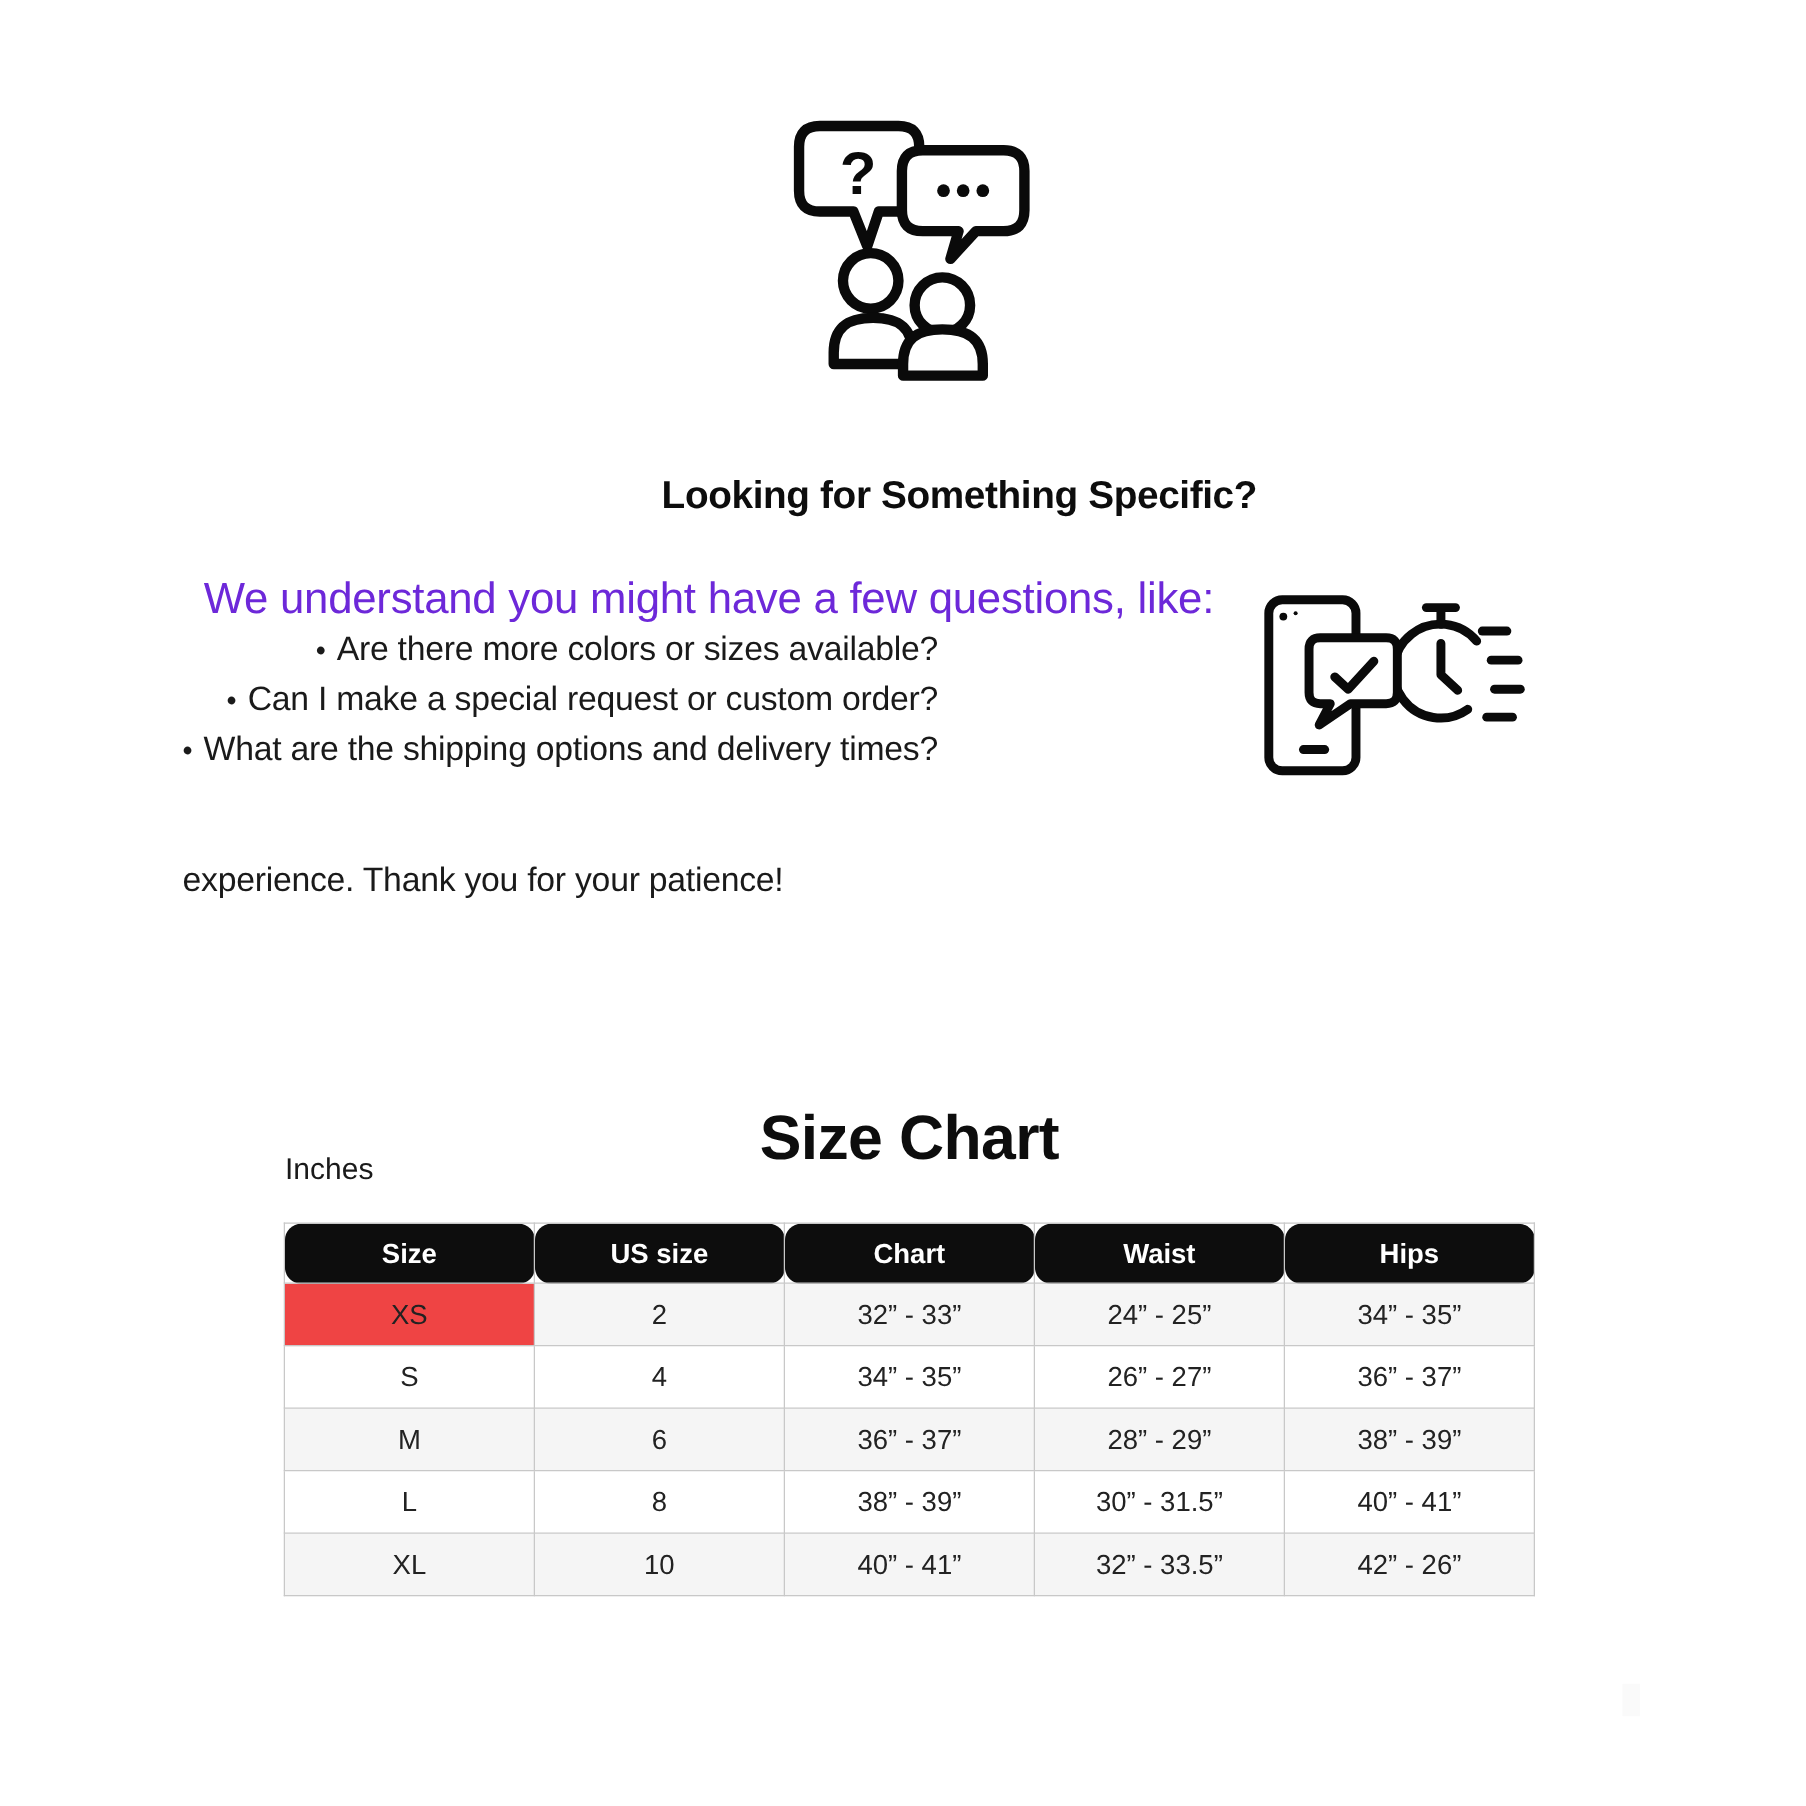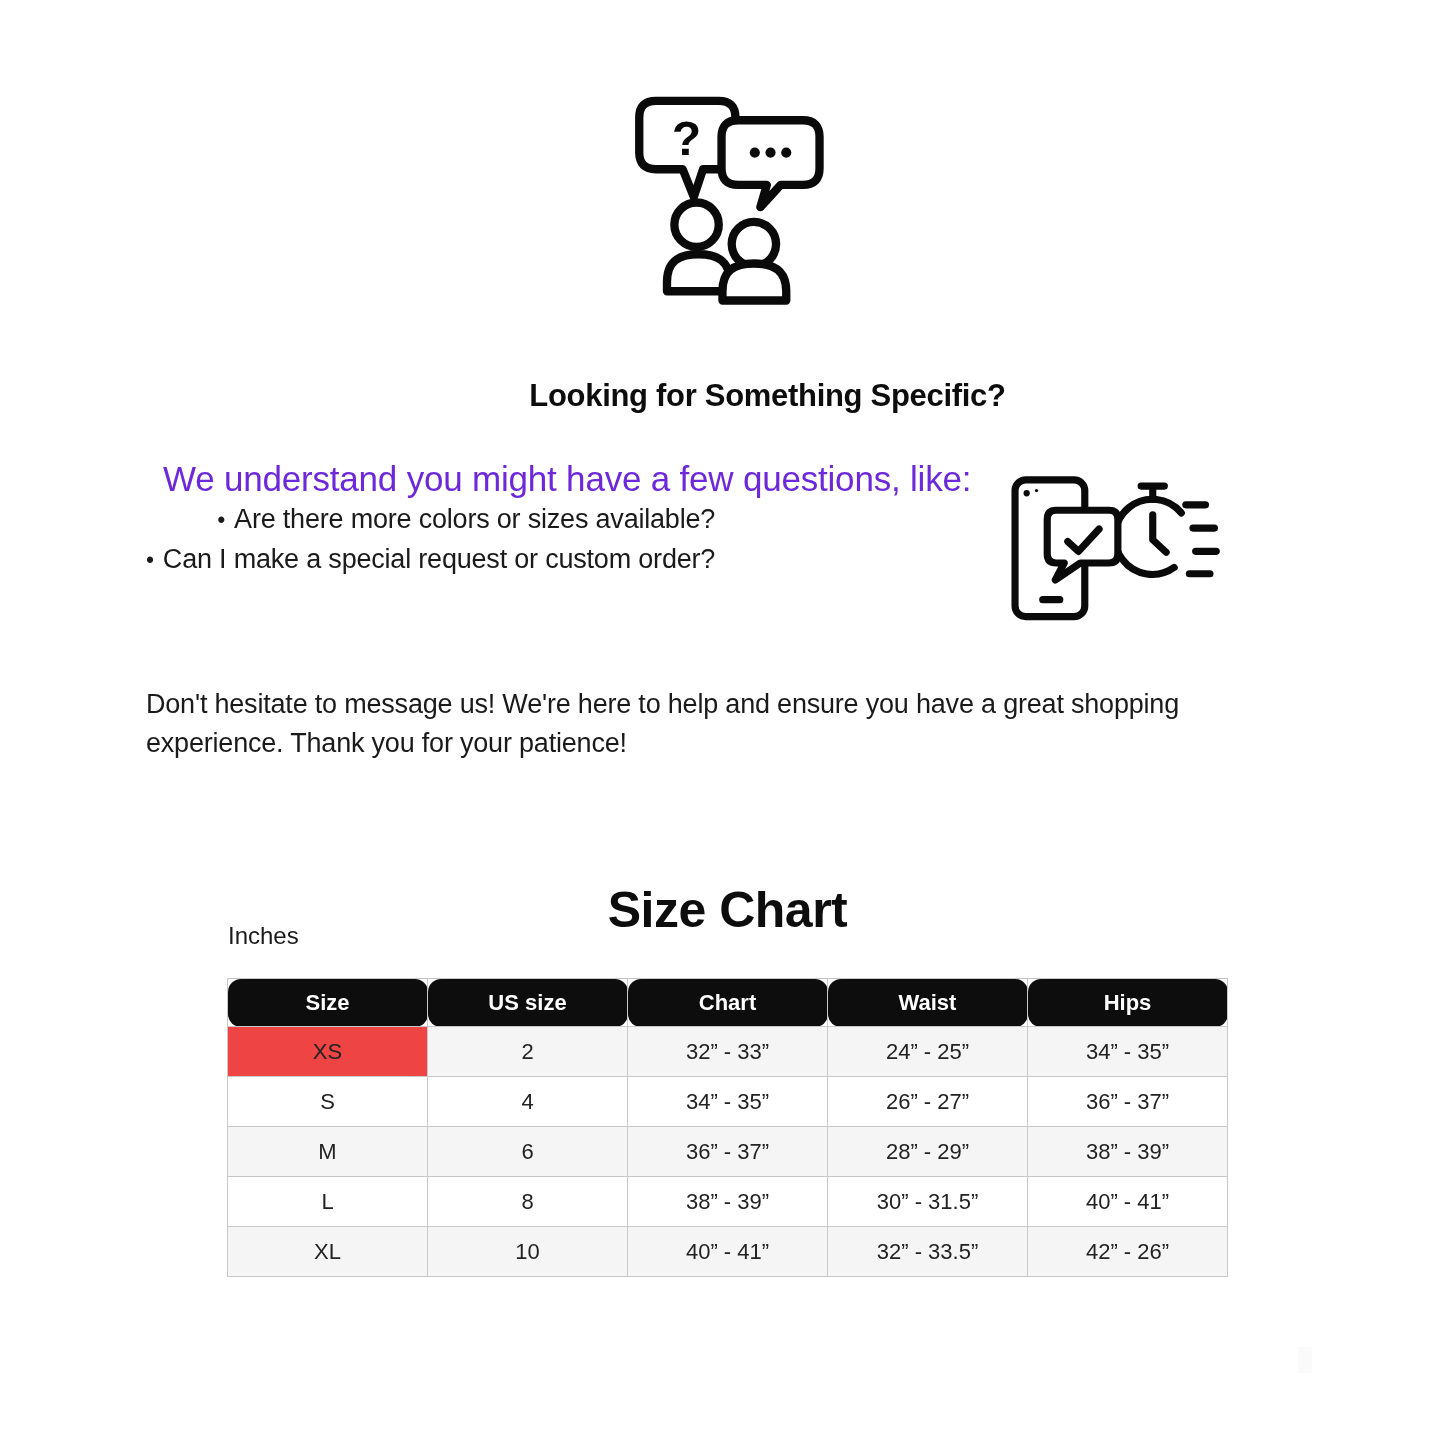--- a/index.html
+++ b/index.html
@@ -79,20 +79,23 @@
 
   <p class="lead">We understand you might have a few questions, like:</p>
 
   <div class="bullets">
     <div class="bullet-row">
       <span class="bullet-marker">•</span><span>Are there more colors or sizes available?</span>
     </div>
     <div class="bullet-row">
       <span class="bullet-marker">•</span><span>Can I make a special request or custom order?</span>
     </div>
+    <div class="bullet-row">
+      <span class="bullet-marker">•</span><span>What are the shipping options and delivery times?</span>
+    </div>
   </div>
 
   <svg class="phone-icon" width="215" height="152" viewBox="0 0 240 170" aria-hidden="true">
     <g stroke="#0a0a0a" stroke-width="8" fill="none" stroke-linecap="round" stroke-linejoin="round">
       <rect x="11" y="11" width="78" height="153" rx="12"></rect>
       <path d="M 197 48 A 42 42 0 1 0 189 109"></path>
       <line x1="165" y1="22" x2="165" y2="33"></line>
       <line x1="152" y1="18" x2="178" y2="18"></line>
       <path d="M 165 50 L 165 78 L 180 92"></path>
       <line x1="202" y1="39" x2="224" y2="39"></line>
@@ -101,21 +104,20 @@
       <line x1="206" y1="116" x2="229" y2="116"></line>
       <line x1="42" y1="145" x2="61" y2="145"></line>
     </g>
     <circle cx="24" cy="26" r="3.5" fill="#0a0a0a"></circle>
     <circle cx="35" cy="23" r="1.8" fill="#0a0a0a"></circle>
     <path d="M 57 45 L 116 45 Q 126 45 126 55 L 126 94 Q 126 104 116 104 L 84 104 L 56 123 L 66 104 L 57 104 Q 47 104 47 94 L 47 55 Q 47 45 57 45 Z" fill="#ffffff" stroke="#0a0a0a" stroke-width="8" stroke-linejoin="round"></path>
     <path d="M 70 80 L 82 91 L 105 66" fill="none" stroke="#0a0a0a" stroke-width="8" stroke-linecap="round" stroke-linejoin="round"></path>
   </svg>
 
   <p class="closing">
-    <span>Don't hesitate to message us! We're here to help and ensure you have a great shopping</span>
     <span>experience. Thank you for your patience!</span>
   </p>
 
   <h2 class="size-title">Size Chart</h2>
   <div class="units">Inches</div>
 
   <table class="size-table">
     <thead>
       <tr>
         <th style="background: rgb(13, 13, 13); color: rgb(255, 255, 255); border: 1px solid rgb(200, 200, 200);">Size</th>

